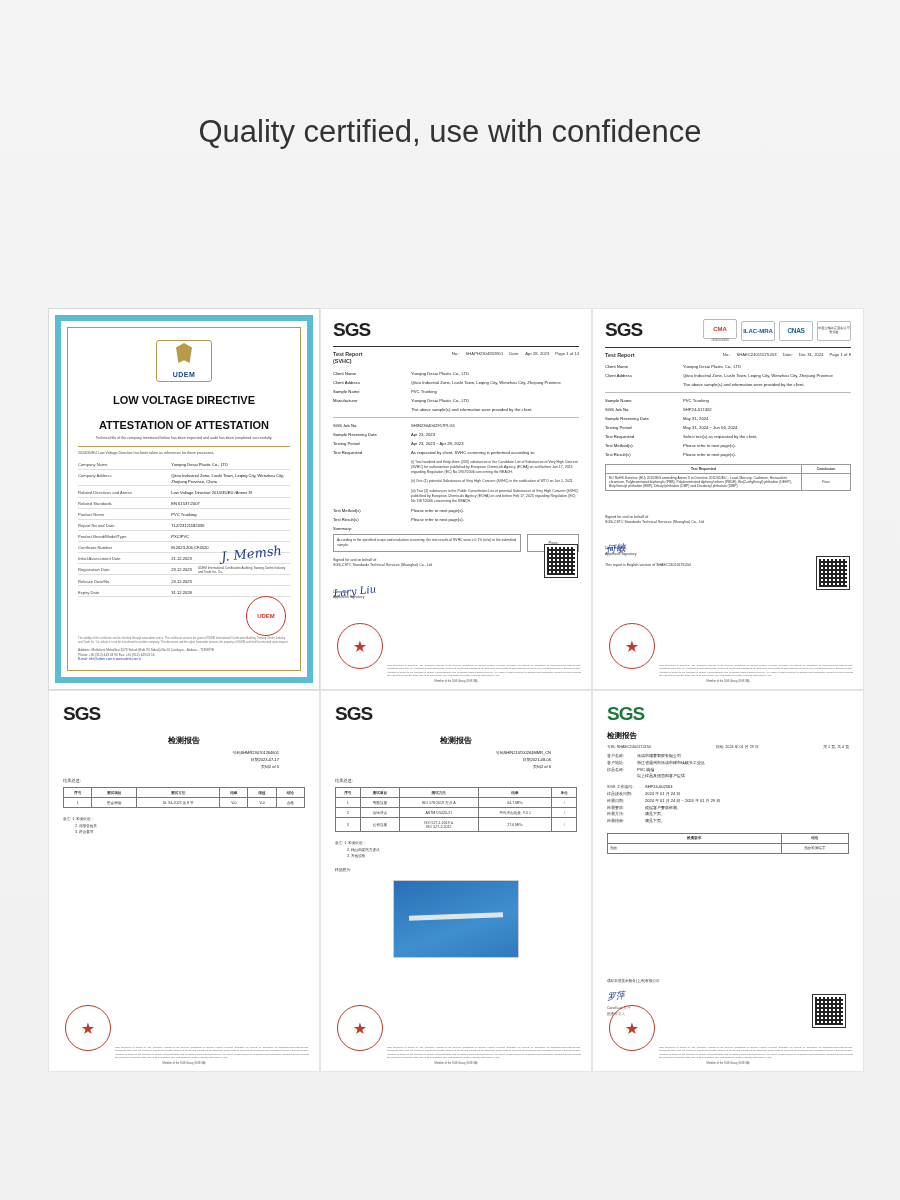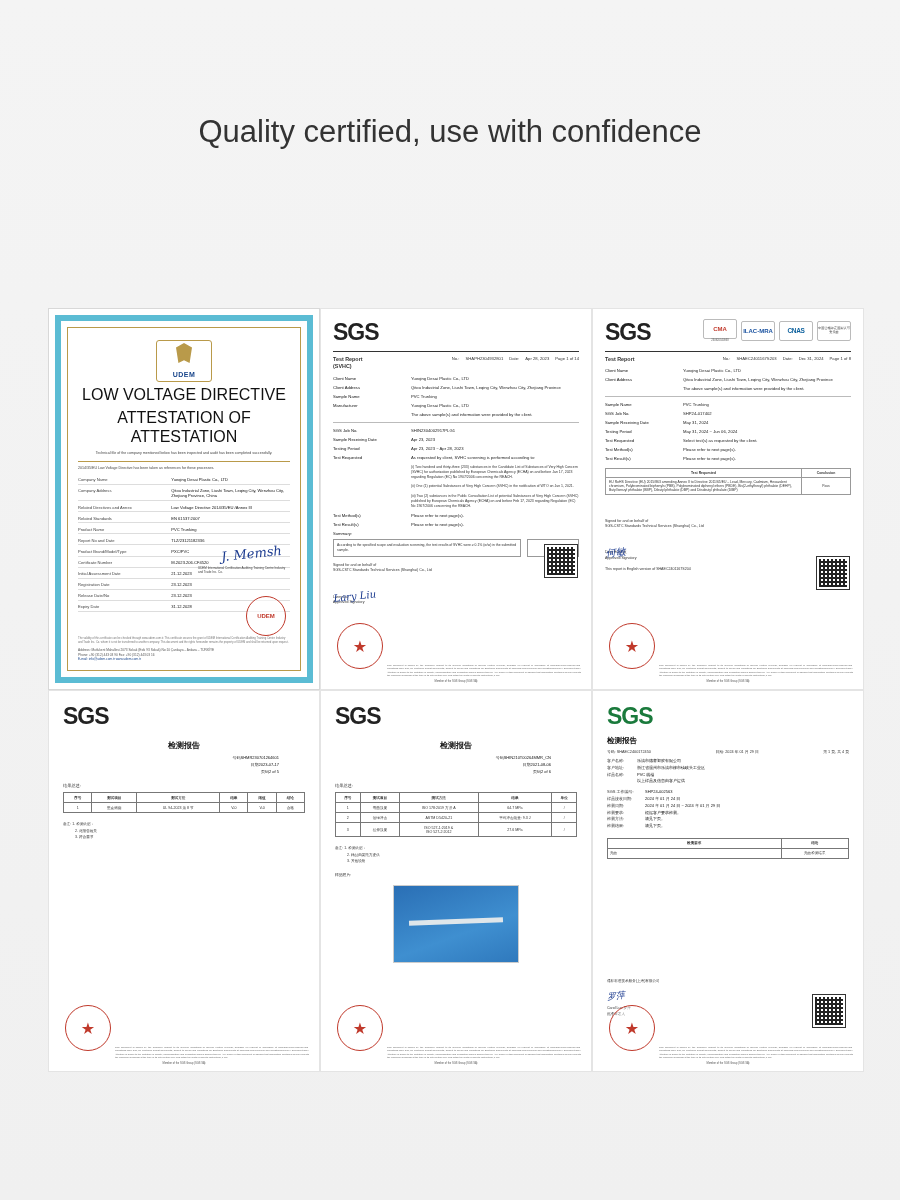--- a/index.html
+++ b/index.html
@@ -74,22 +74,22 @@
     position: absolute; top: 2px; left: 50%; transform: translateX(-50%);
     width: 16px; height: 20px;
     background: #b99a4a;
     clip-path: polygon(50% 0, 100% 22%, 85% 100%, 50% 86%, 15% 100%, 0 22%);
   }
   .udem-logo .name {
     font-size: 7px; font-weight: 700; color: #17448a; margin-bottom: 3px;
     letter-spacing: .5px;
   }
   .udem-title {
-    text-align: center; font-weight: 400; color: #111;
-    font-size: 16px; line-height: 1.18; margin-top: 4px;
+    text-align: center; font-weight: 700; color: #111;
+    font-size: 11px; line-height: 1.18; margin-top: 12px;
   }
   .udem-sub {
     text-align: center; font-size: 3.6px; color: #444; margin-top: 4px;
     line-height: 1.5;
   }
   .udem-goldline { height: 1px; background: #b99a4a; margin: 5px 0 4px; }
   .udem-rows { margin-top: 2px; }
   .row {
     display: flex; font-size: 4.1px; line-height: 1.35;
     padding: 3.4px 0 1.2px;
@@ -114,21 +114,21 @@
     position: absolute; right: 14px; bottom: 34px;
     width: 40px; height: 40px; border-radius: 50%;
     border: 1.5px solid #c0392b;
     display: flex; align-items: center; justify-content: center;
     color: #c0392b; font-size: 6px; font-weight: 700;
     background: rgba(255,255,255,.6);
   }
 
   
   .sgs-logo {
-    font-weight: 700; font-size: 23px; color: #222; letter-spacing: -1px;
+    font-weight: 700; font-size: 19px; color: #222; letter-spacing: -1px;
     font-family: "Liberation Sans", sans-serif;
   }
   .sgs-head { display: flex; align-items: flex-start; justify-content: space-between; padding: 10px 12px 0; }
   .badges { display: flex; gap: 4px; align-items: center; }
   .badge {
     border: 1px solid #bbb; border-radius: 2px;
     width: 34px; height: 20px; display: flex; align-items: center; justify-content: center;
     font-size: 6px; font-weight: 700; color: #1a52a0; background: #fff;
   }
   .badge.red { color: #c0392b; }

